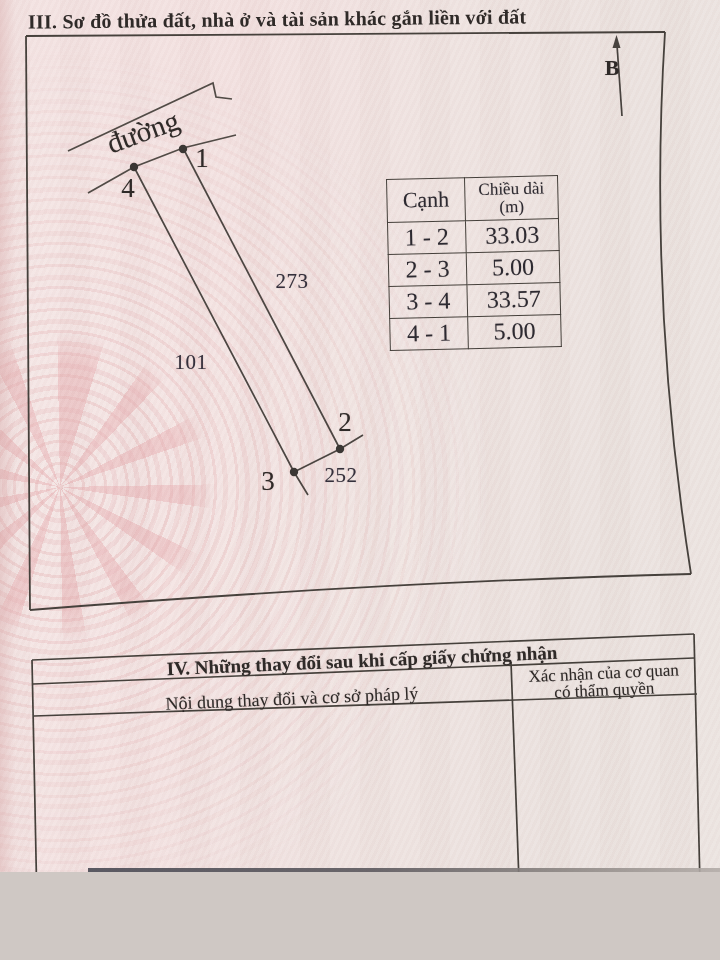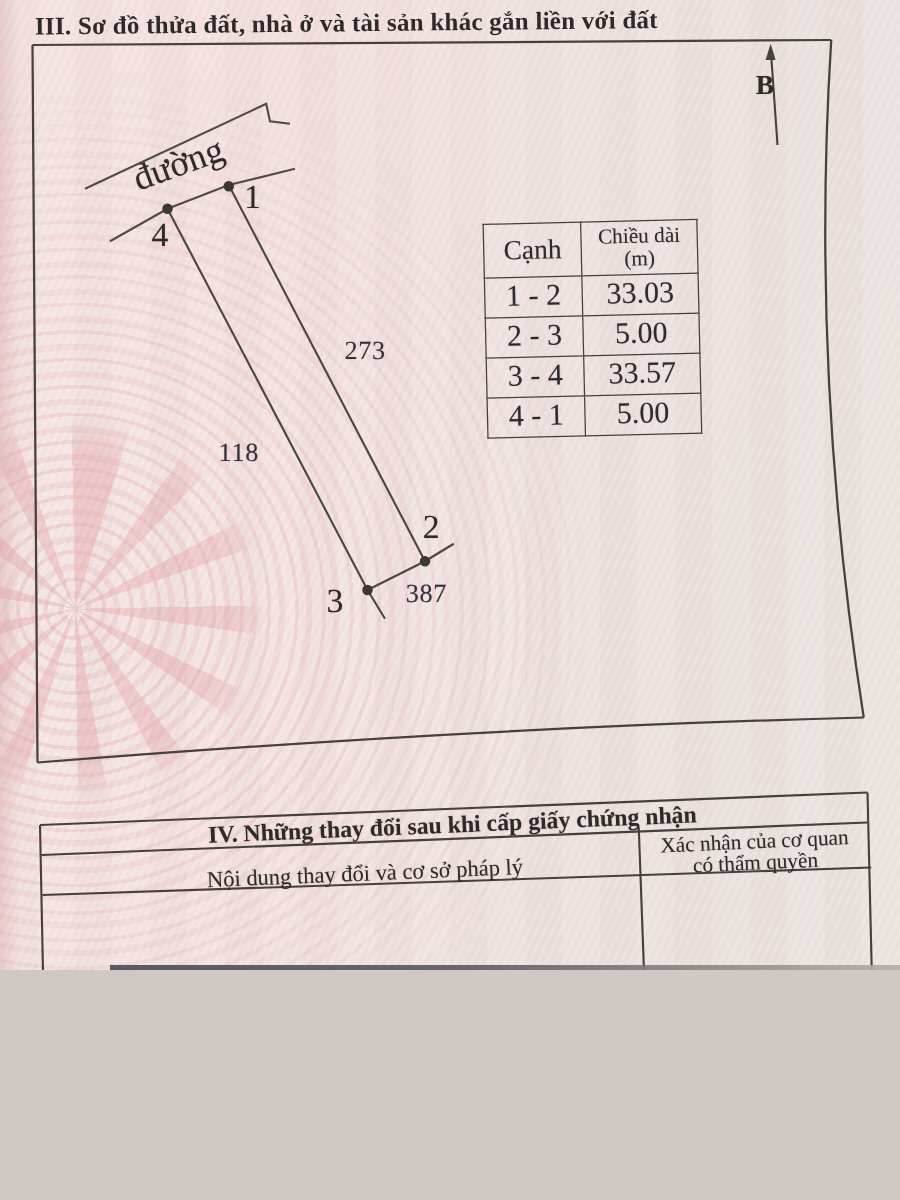--- a/index.html
+++ b/index.html
@@ -1,17 +1,17 @@
 <!DOCTYPE html>
 <html><head>
 <meta charset="utf-8">
 <style>
   html,body{margin:0;padding:0;background:#cfc8c4;}
   .page{
-    position:relative;width:720px;height:776px;overflow:hidden;
+    position:relative;width:720px;height:872px;overflow:hidden;
     font-family:"Liberation Serif","DejaVu Serif",serif;
     color:#2f2a28;
     background:linear-gradient(97deg,#f3e3e2 0%,#f2e0df 30%,#eee3e0 55%,#eae2de 80%,#ebe4e0 100%);
   }
   .layer{position:absolute;inset:0;pointer-events:none;}
   
   .rings{
     background:repeating-radial-gradient(circle at 60px 487px,
       rgba(225,160,162,0.30) 0 3px, rgba(248,239,238,0.34) 3px 9px,
       rgba(228,168,170,0.24) 9px 14px, rgba(249,241,240,0.30) 14px 22px);
@@ -119,22 +119,22 @@
       <path d="M511,662 L521,936"></path>
     </g>
   </svg>
 
   <div class="t duong" style="left:143px;top:132px;">đường</div>
   <div class="t vtx" style="left:202px;top:158px;">1</div>
   <div class="t vtx" style="left:345px;top:422px;">2</div>
   <div class="t vtx" style="left:268px;top:481px;">3</div>
   <div class="t vtx" style="left:128px;top:188px;">4</div>
   <div class="t plot" style="left:292px;top:281px;">273</div>
-  <div class="t plot" style="left:191px;top:362px;">118</div>
-  <div class="t plot" style="left:341px;top:475px;">387</div>
+  <div class="t plot" style="left:191px;top:362px;">101</div>
+  <div class="t plot" style="left:341px;top:475px;">252</div>
   <div class="t north-b" style="left:612px;top:68px;">B</div>
 
   <table class="measure">
     <tbody>
       <tr class="hdr">
         <td class="c-edge hdr-edge">Cạnh</td>
         <td class="c-len hdr-len">
           <div>Chiều dài</div>
           <div>(m)</div>
         </td>

